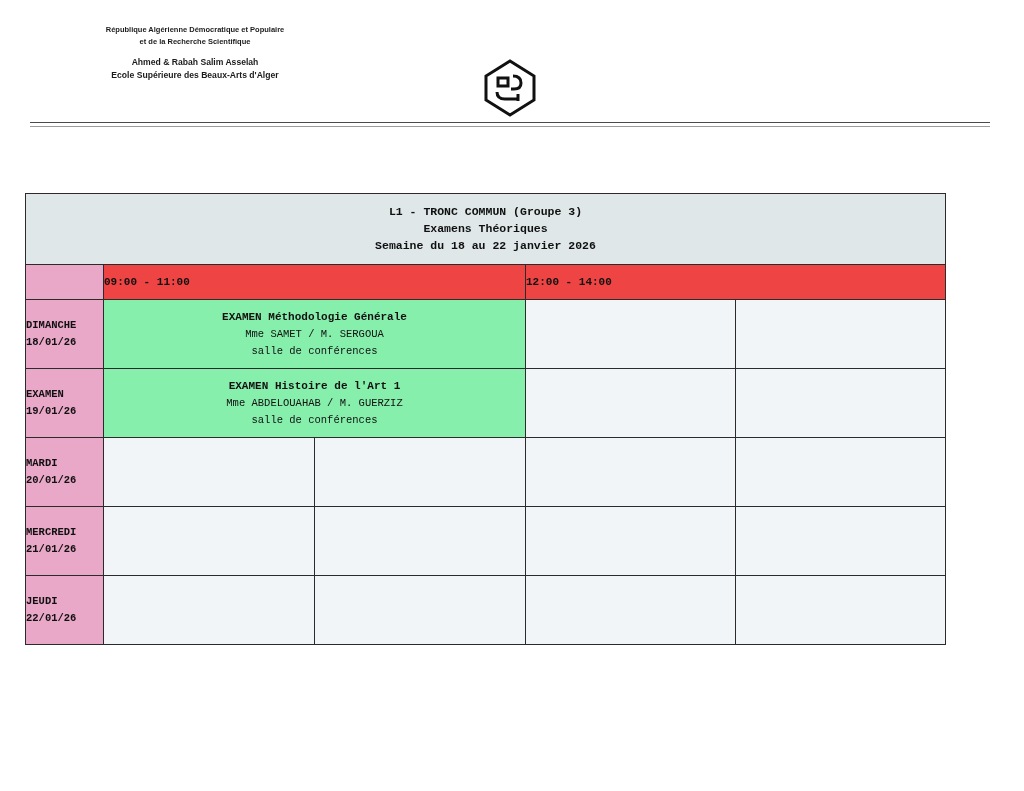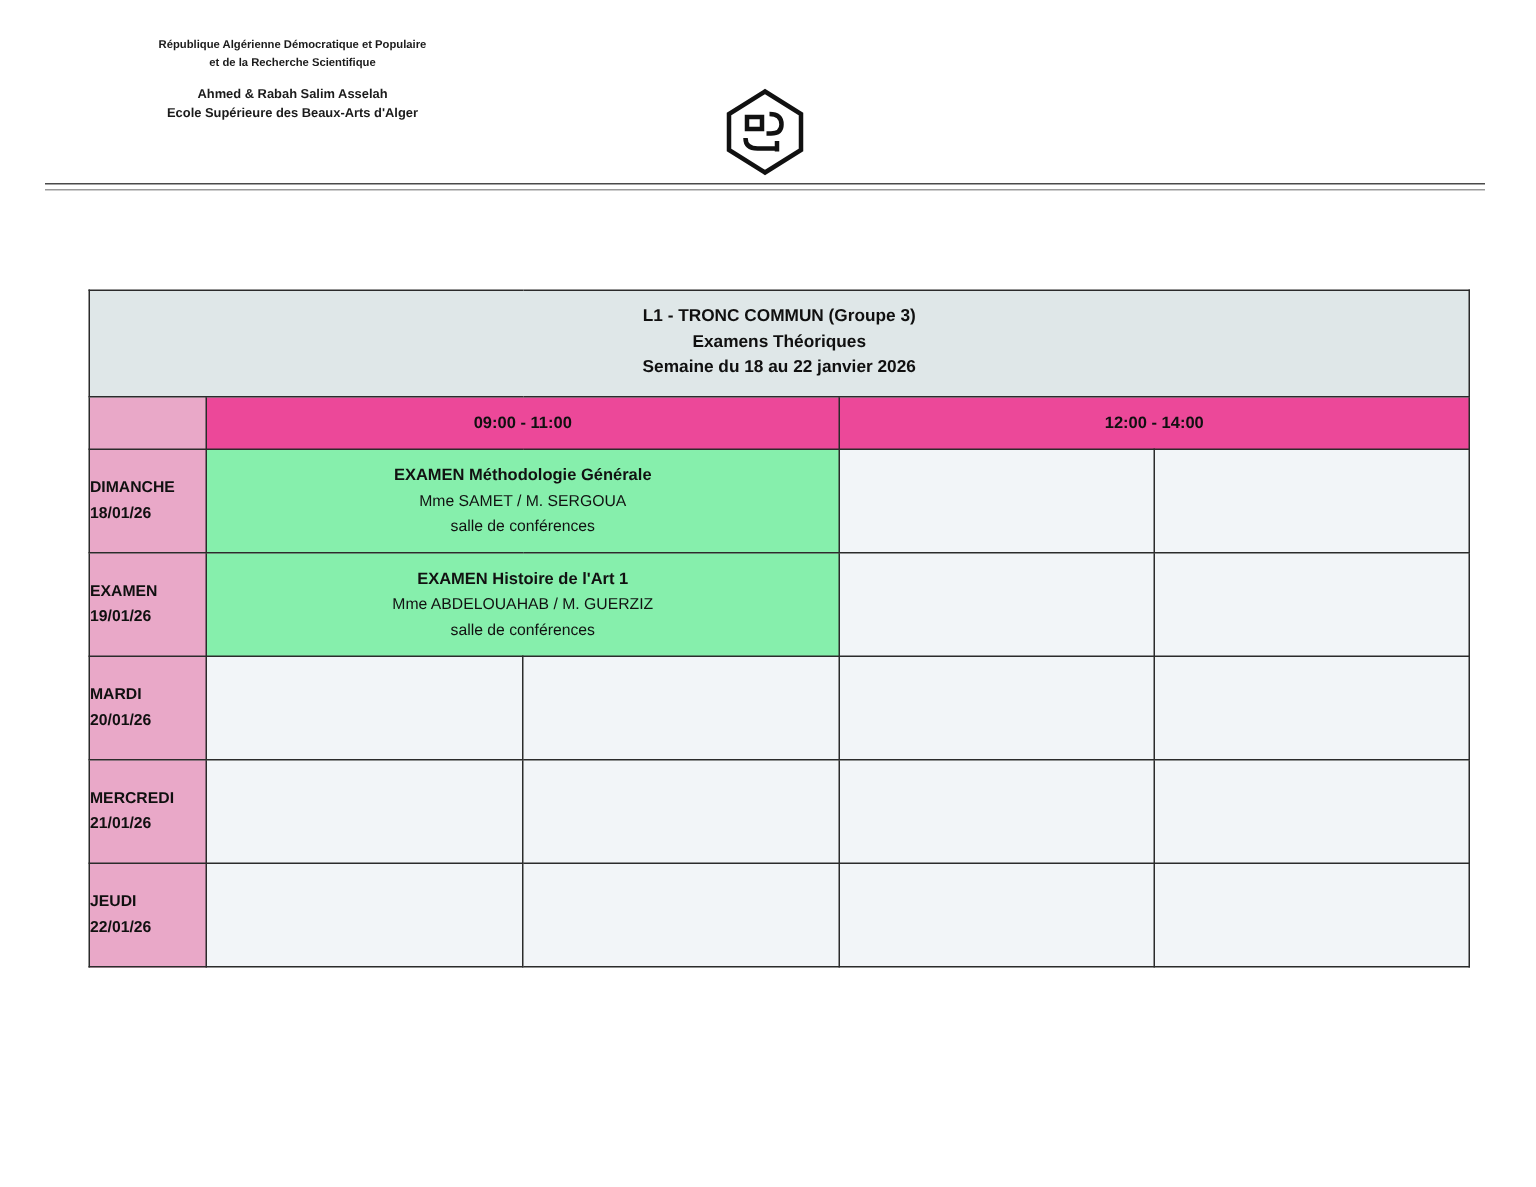--- a/index.html
+++ b/index.html
@@ -78,23 +78,24 @@
     left: 30px;
     top: 126px;
     width: 960px;
     height: 0;
     border-top: 0.8px solid #9b9b9b;
   }
 
   
   .table-wrap {
     position: absolute;
-    left: 59px;
+    left: 25px;
     top: 193px;
     width: 920px;
+    font-family: Liberation Mono, monospace;
   }
   table.tt {
     border-collapse: collapse;
     width: 920px;
     table-layout: fixed;
   }
   table.tt td {
     border: 1px solid #2b2b2b;
     padding: 0;
     vertical-align: middle;
@@ -106,22 +107,22 @@
     font-weight: bold;
     line-height: 17px;
     padding: 9px 4px 10px 4px !important;
     color: #101010;
   }
   .hdr-corner {
     background: #e9a8c8;
     width: 78px;
   }
   .hdr-slot {
-    background: #ec4899;
-    text-align: center;
+    background: #ef4444;
+    text-align: left;
     font-size: 11px;
     font-weight: bold;
     height: 34px;
     color: #101010;
   }
   .day-cell {
     background: #e9a8c8;
     text-align: left;
     font-size: 10.5px;
     font-weight: bold;

